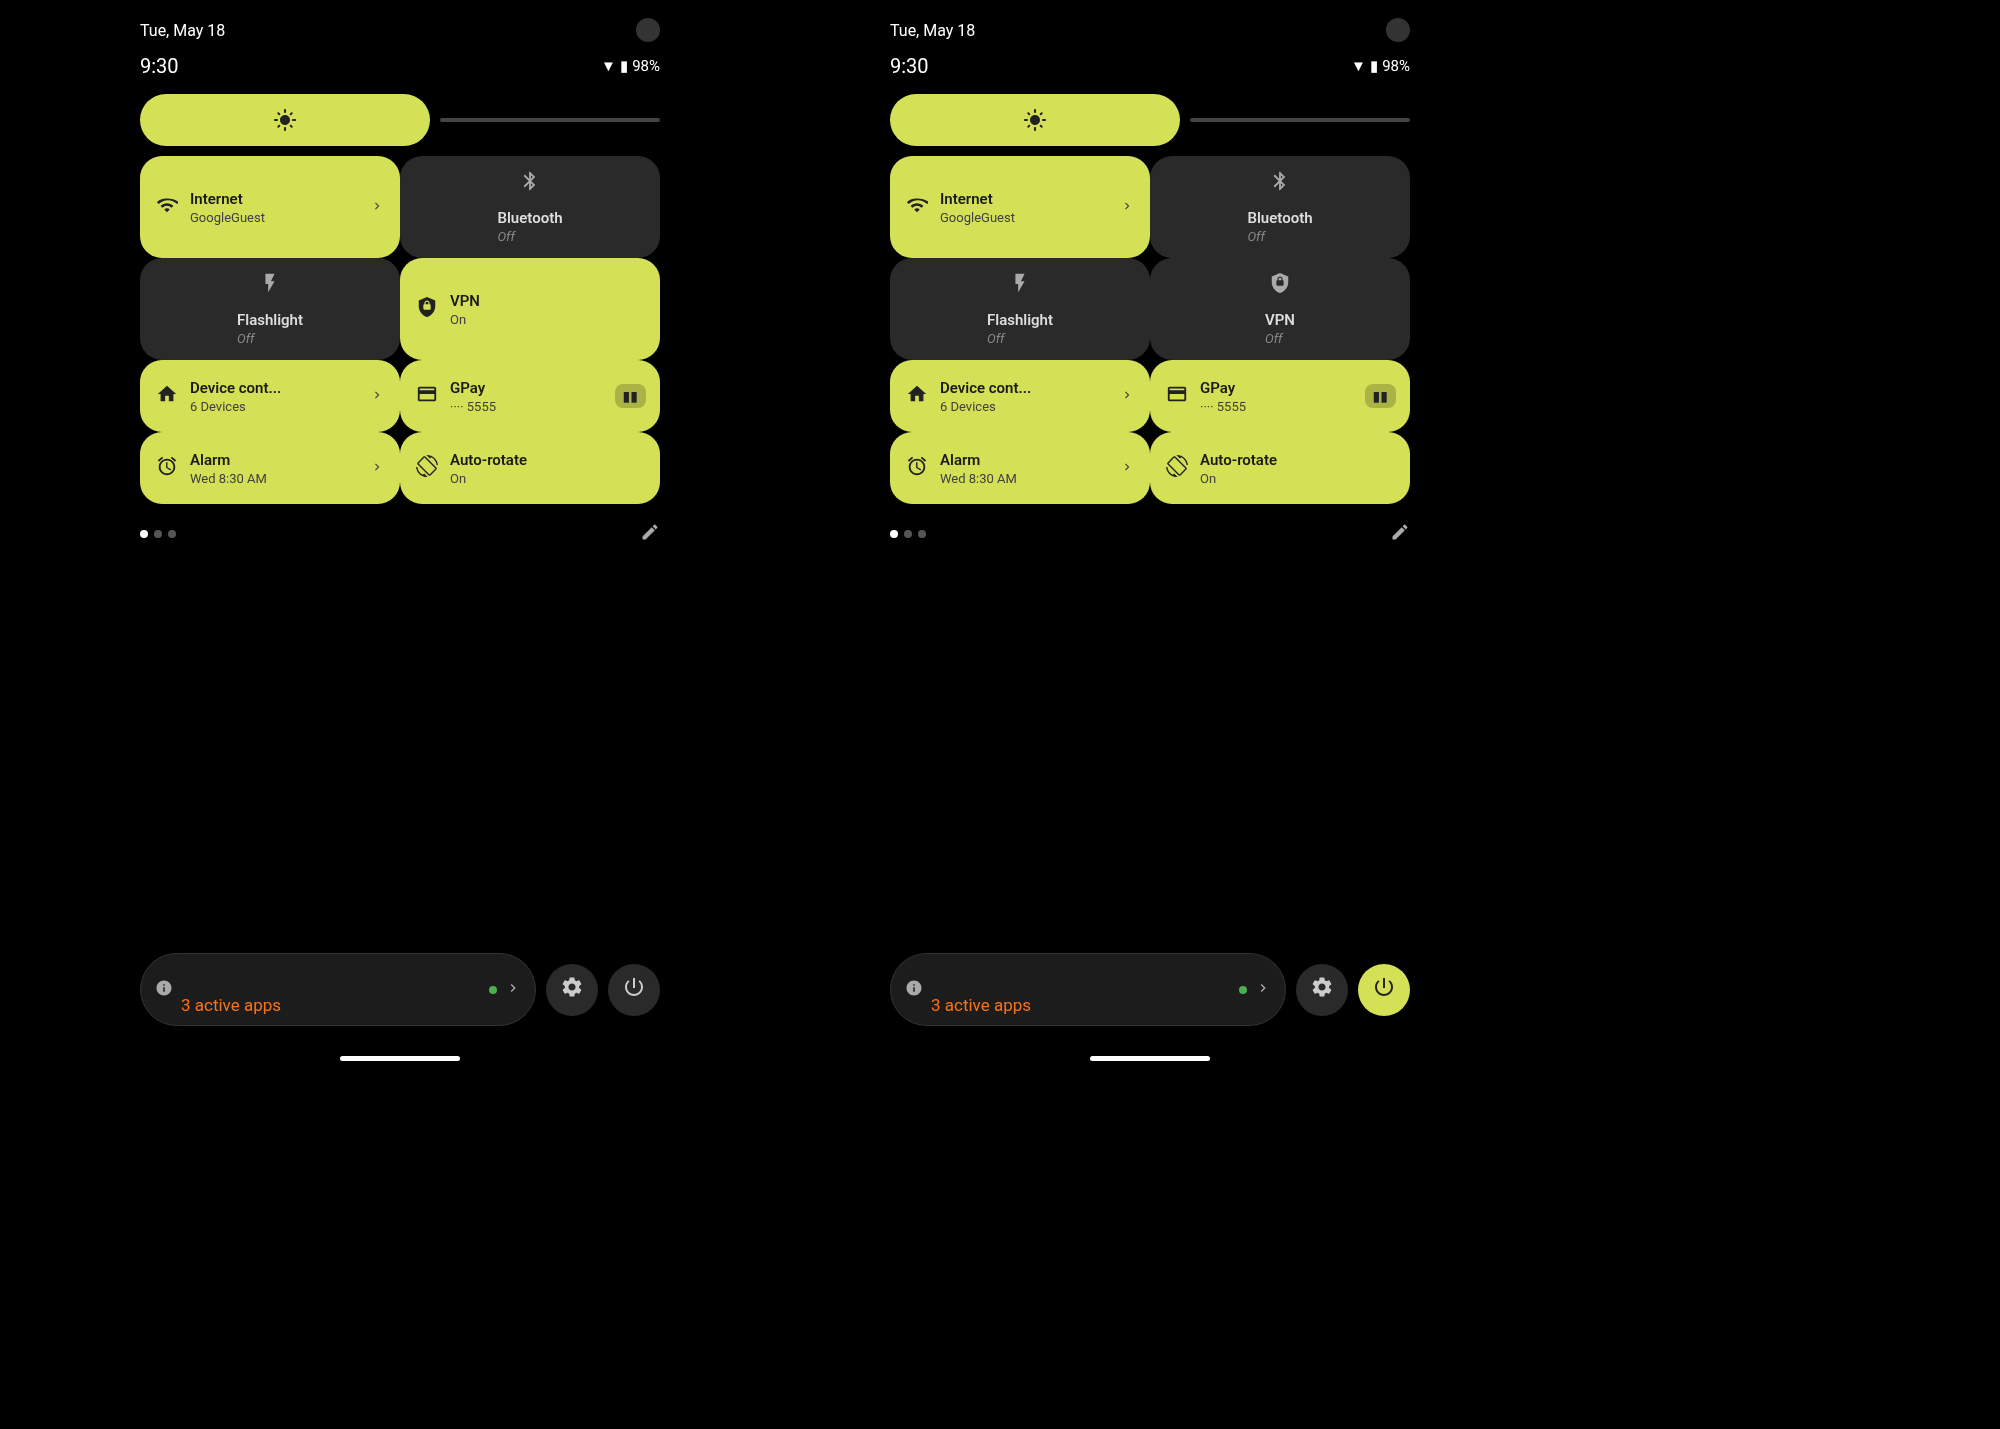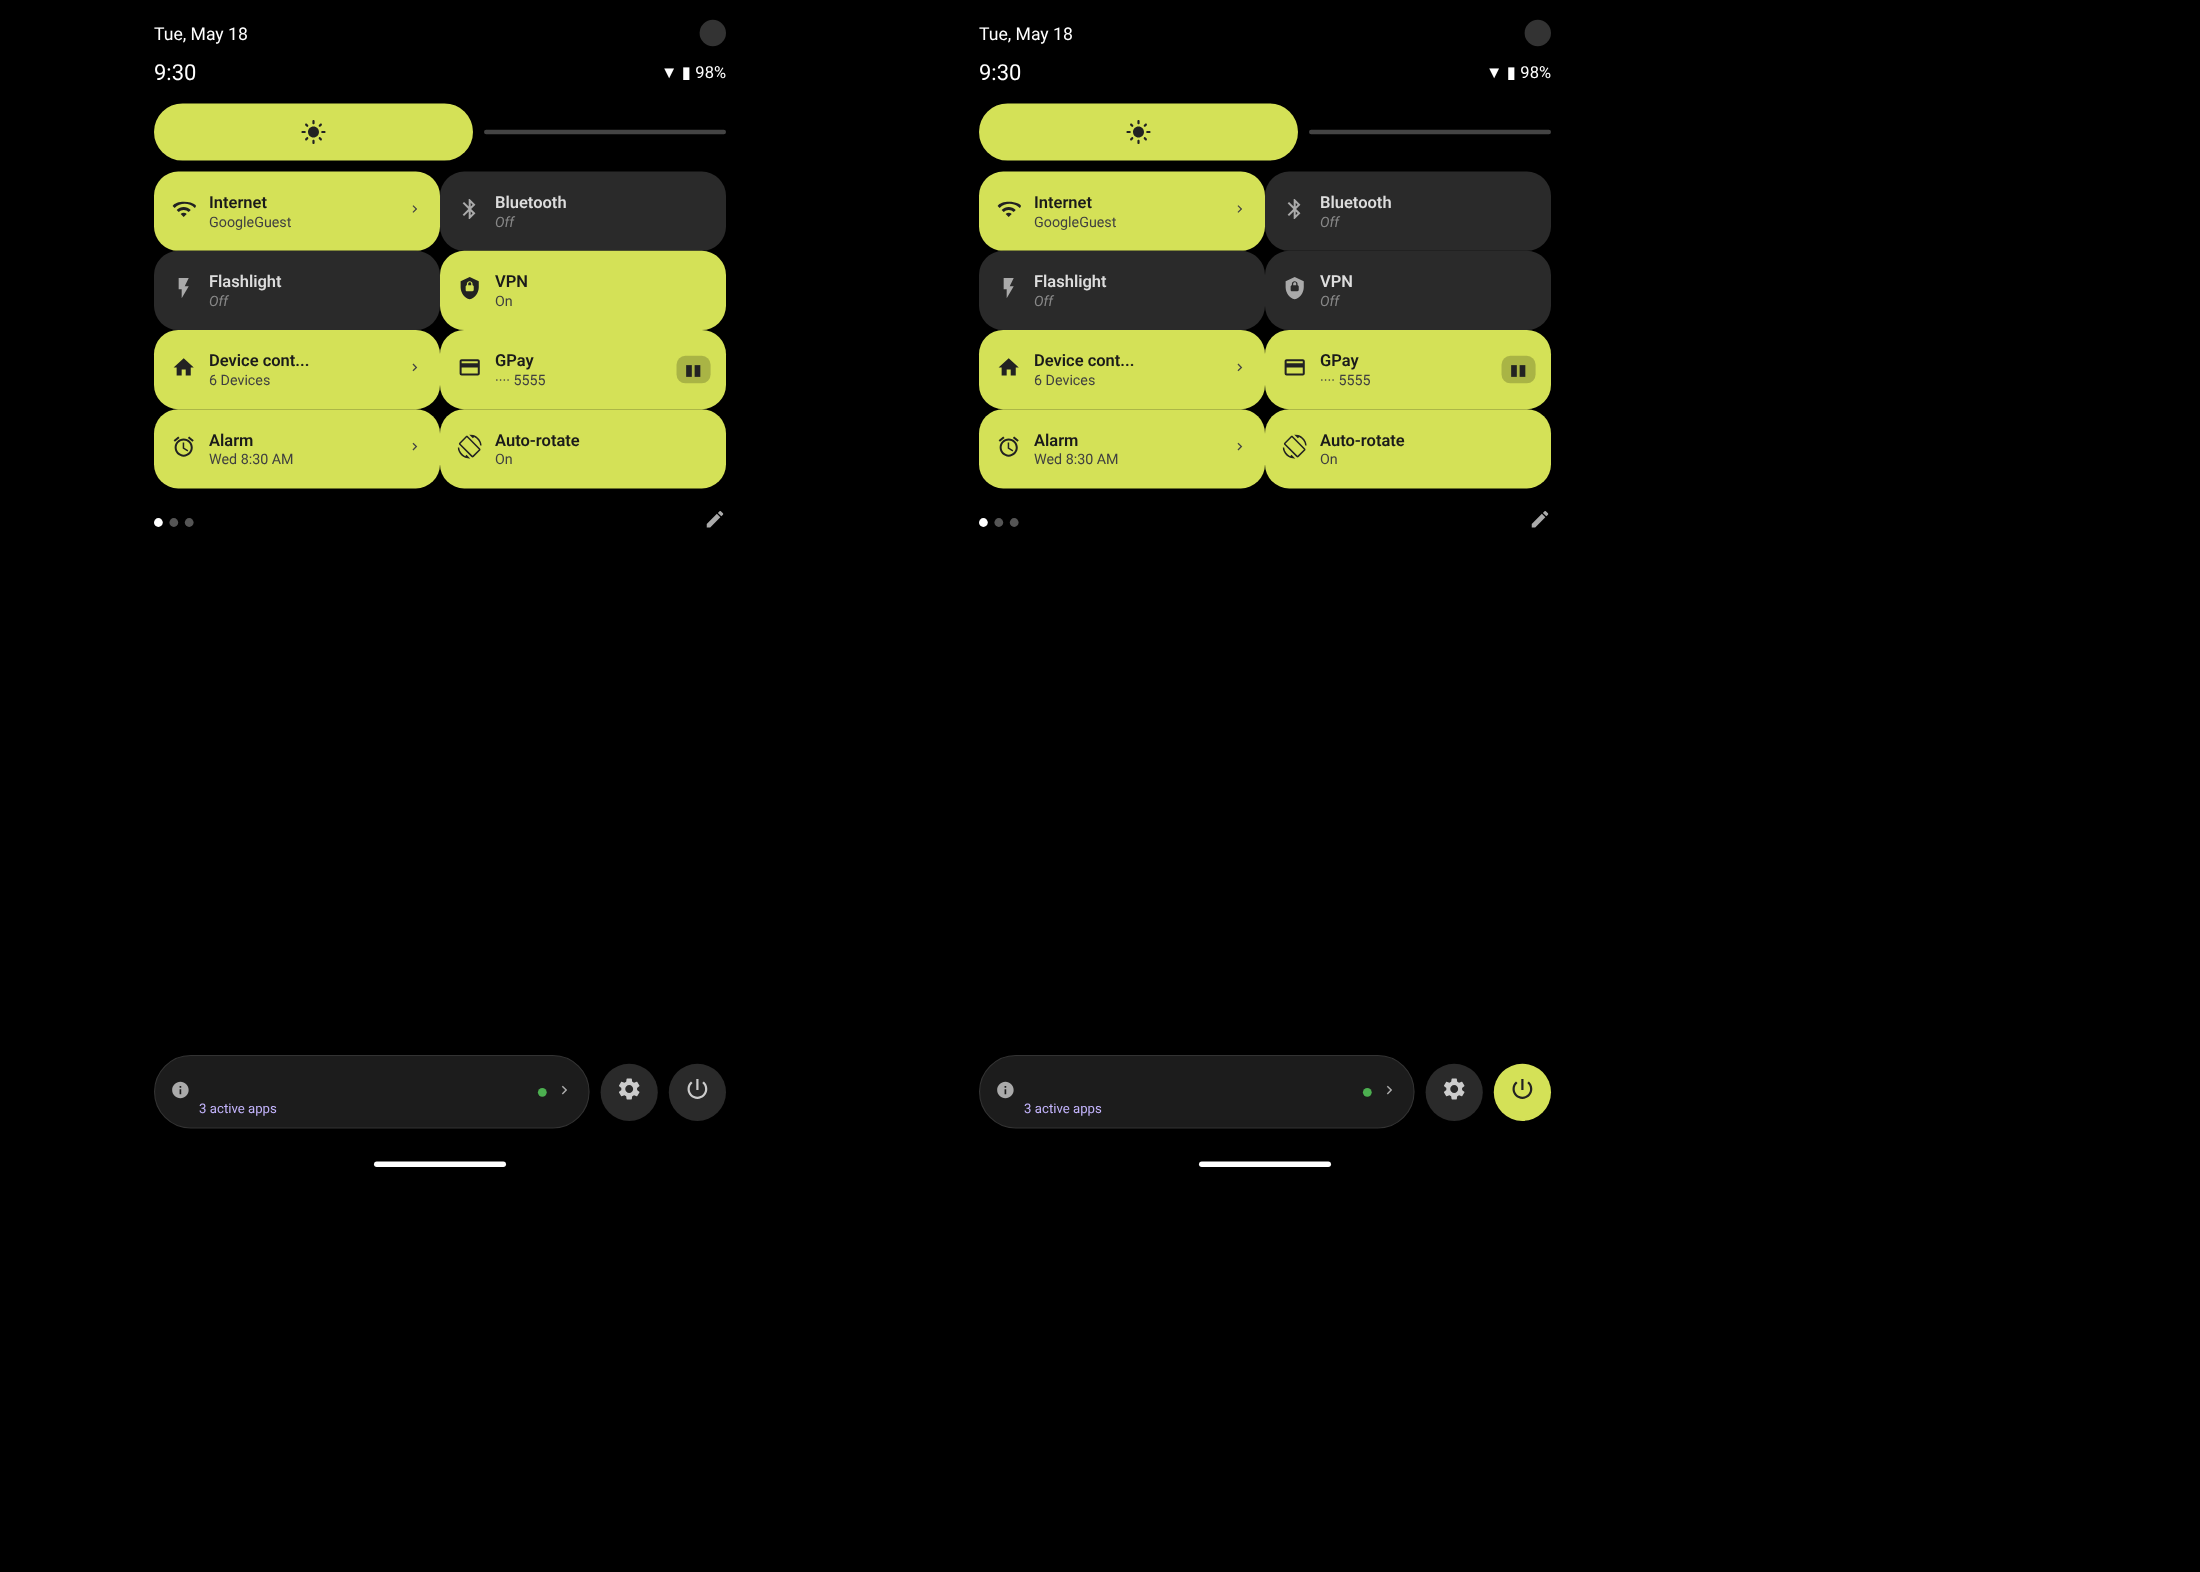--- a/index.html
+++ b/index.html
@@ -95,20 +95,21 @@
       min-height: 72px;
       position: relative;
     }
 
     .tile.active {
       background: #d4e157;
     }
 
     .tile.inactive {
       background: #2a2a2a;
+      flex-direction: column;
     }
 
     .tile-icon {
       font-size: 20px;
       flex-shrink: 0;
     }
 
     .tile.active .tile-icon { color: #222; }
     .tile.inactive .tile-icon { color: #aaa; }
 
@@ -206,22 +207,22 @@
       padding: 10px 14px;
       gap: 8px;
     }
 
     .info-icon {
       color: #aaa;
       font-size: 16px;
     }
 
     .active-apps-text {
-      color: #c4b5fd;
-      font-size: 12px;
+      color: #f97316;
+      font-size: 17px;
       flex: 1;
       margin-top: 31px;
     }
 
     .green-dot {
       width: 8px;
       height: 8px;
       border-radius: 50%;
       background: #4caf50;
       flex-shrink: 0;

